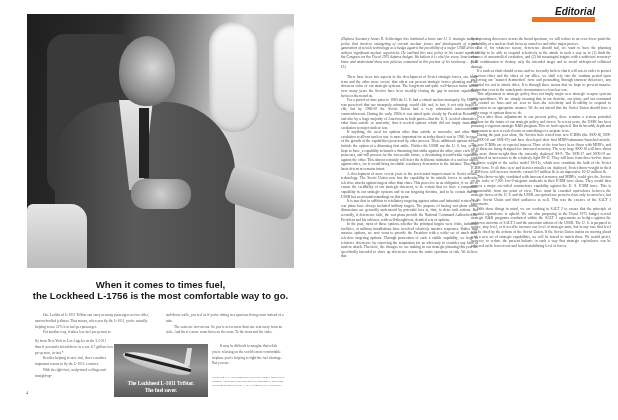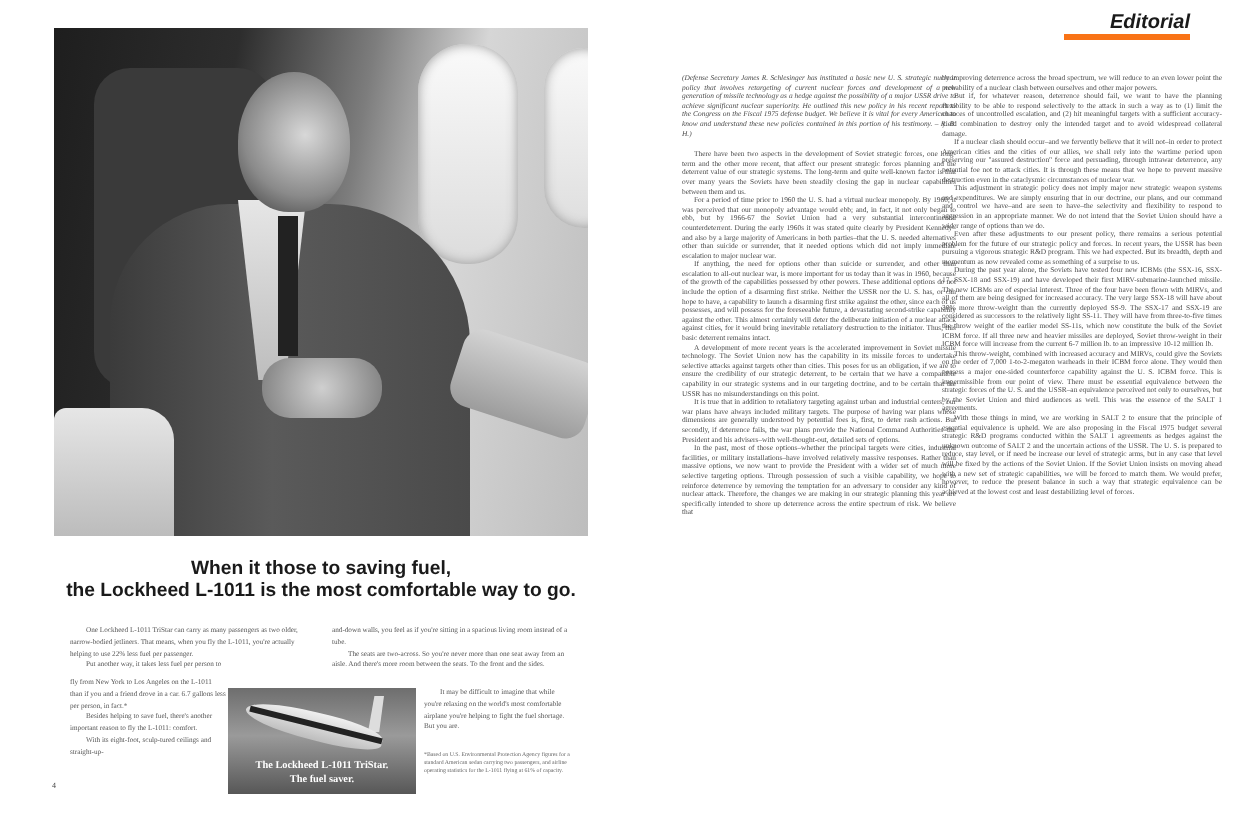--- a/index.html
+++ b/index.html
@@ -35,21 +35,21 @@
   .plane-photo { position: absolute; left: 114px; top: 344px; width: 94px; height: 53px; overflow: hidden;
     background: linear-gradient(180deg,#6e6e6e 0%,#9a9a9a 45%,#575757 100%); }
   .plane-photo .fuselage { position: absolute; left: 8px; top: 12px; width: 70px; height: 14px; border-radius: 50% 40% 40% 50%; background: linear-gradient(180deg,#f0f0f0,#bdbdbd); transform: rotate(14deg); }
   .plane-photo .stripe { position: absolute; left: 10px; top: 17px; width: 68px; height: 3px; background: #222; transform: rotate(14deg); }
   .plane-photo .tail { position: absolute; left: 70px; top: 4px; width: 8px; height: 18px; background: #ddd; clip-path: polygon(40% 0,100% 0,70% 100%,0 100%); }
   .plane-photo .caption { position: absolute; left: 0; right: 0; bottom: 4px; text-align: center; color: #fff; font-size: 5.2px; line-height: 6.4px; font-family: "Liberation Serif", serif; font-weight: bold; }
 
   .page-number { position: absolute; left: 26px; top: 390px; font-size: 4px; color: #444; }
 
   
-  .section-label { position: absolute; right: 23px; top: 6px; font-family: "Liberation Sans", sans-serif; font-style: italic; font-weight: bold; font-size: 10px; color: #1a1a1a; border-bottom: 3px solid #f97316; padding-bottom: 0px; padding-left: 23px; }
+  .section-label { position: absolute; right: 23px; top: 6px; font-family: "Liberation Sans", sans-serif; font-style: italic; font-weight: bold; font-size: 10px; color: #1a1a1a; border-bottom: 5px solid #f97316; padding-bottom: 0px; padding-left: 23px; }
   .ed-title { position: absolute; left: 341px; top: 16px; font-family: "Liberation Sans", sans-serif; font-style: italic; font-weight: bold; font-size: 13.4px; color: #1a1a1a; white-space: nowrap; }
   .ed-col { position: absolute; font-size: 3.7px; line-height: 4.6px; color: #4a4a4a; text-align: justify; }
   .ed-col p { margin: 0; text-indent: 6px; }
   .ed-col .intro { font-style: italic; text-indent: 0; margin-bottom: 6px; }
   .ed-left { left: 341px; top: 37px; width: 137px; }
   .ed-right { left: 471px; top: 37px; width: 140px; }
 </style>
 </head>
 <body>
 
@@ -62,22 +62,22 @@
     <div class="jacket"></div>
     <div class="shirt"></div>
     <div class="tie"></div>
     <div class="head"></div>
     <div class="hands"></div>
     <div class="armrest"></div>
     <div class="armrest2"></div>
   </div>
 
   <div class="ad-headline">
-    <div class="l1">When it those to saving fuel,</div>
-    <div class="l2">the Lockheed L-1011 is the most comfortable way to go.</div>
+    <div class="l1">When it comes to times fuel,</div>
+    <div class="l2">the Lockheed L-1756 is the most comfortable way to go.</div>
   </div>
 
   <div class="ad-body ad-col1">
     <p>One Lockheed L-1011 TriStar can carry as many passengers as two older, narrow-bodied jetliners. That means, when you fly the L-1011, you're actually helping to use 22% less fuel per passenger.</p>
     <p>Put another way, it takes less fuel per person to</p>
   </div>
   <div class="ad-body ad-col1b">
     <p style="text-indent:0">fly from New York to Los Angeles on the L-1011 than if you and a friend drove in a car. 6.7 gallons less per person, in fact.*</p>
     <p>Besides helping to save fuel, there's another important reason to fly the L-1011: comfort.</p>
     <p>With its eight-foot, sculp-tured ceilings and straight-up-</p>

